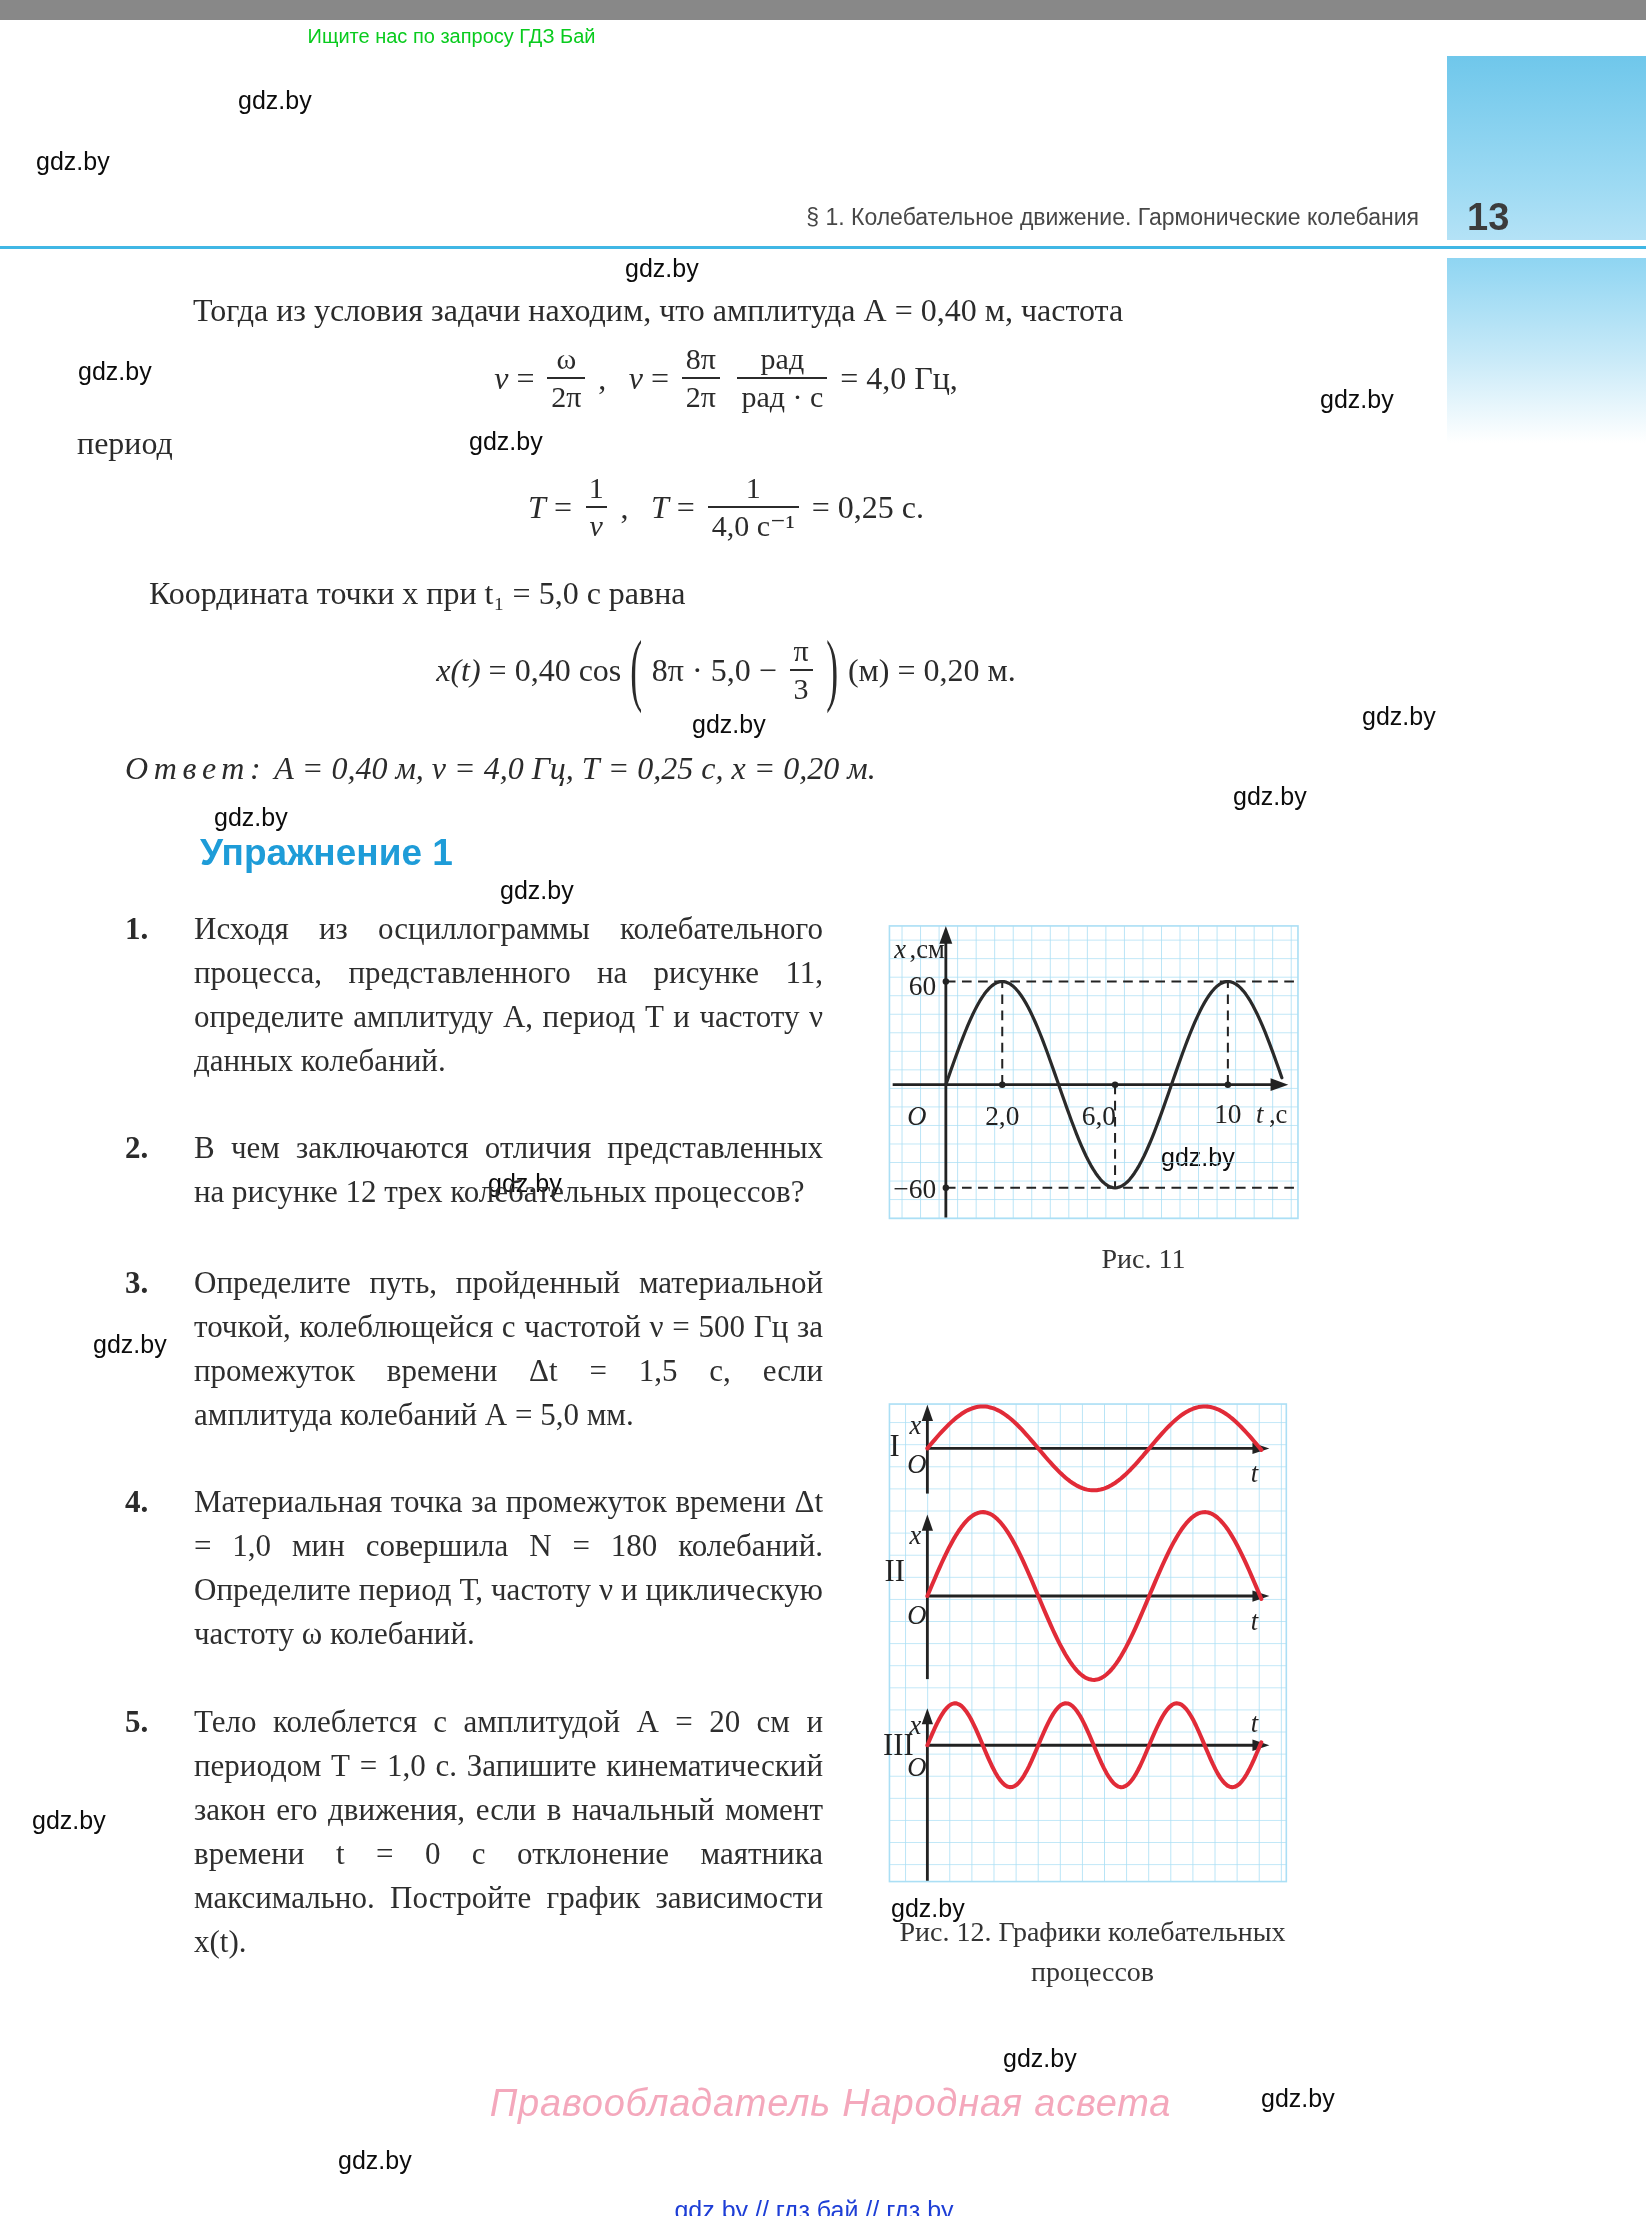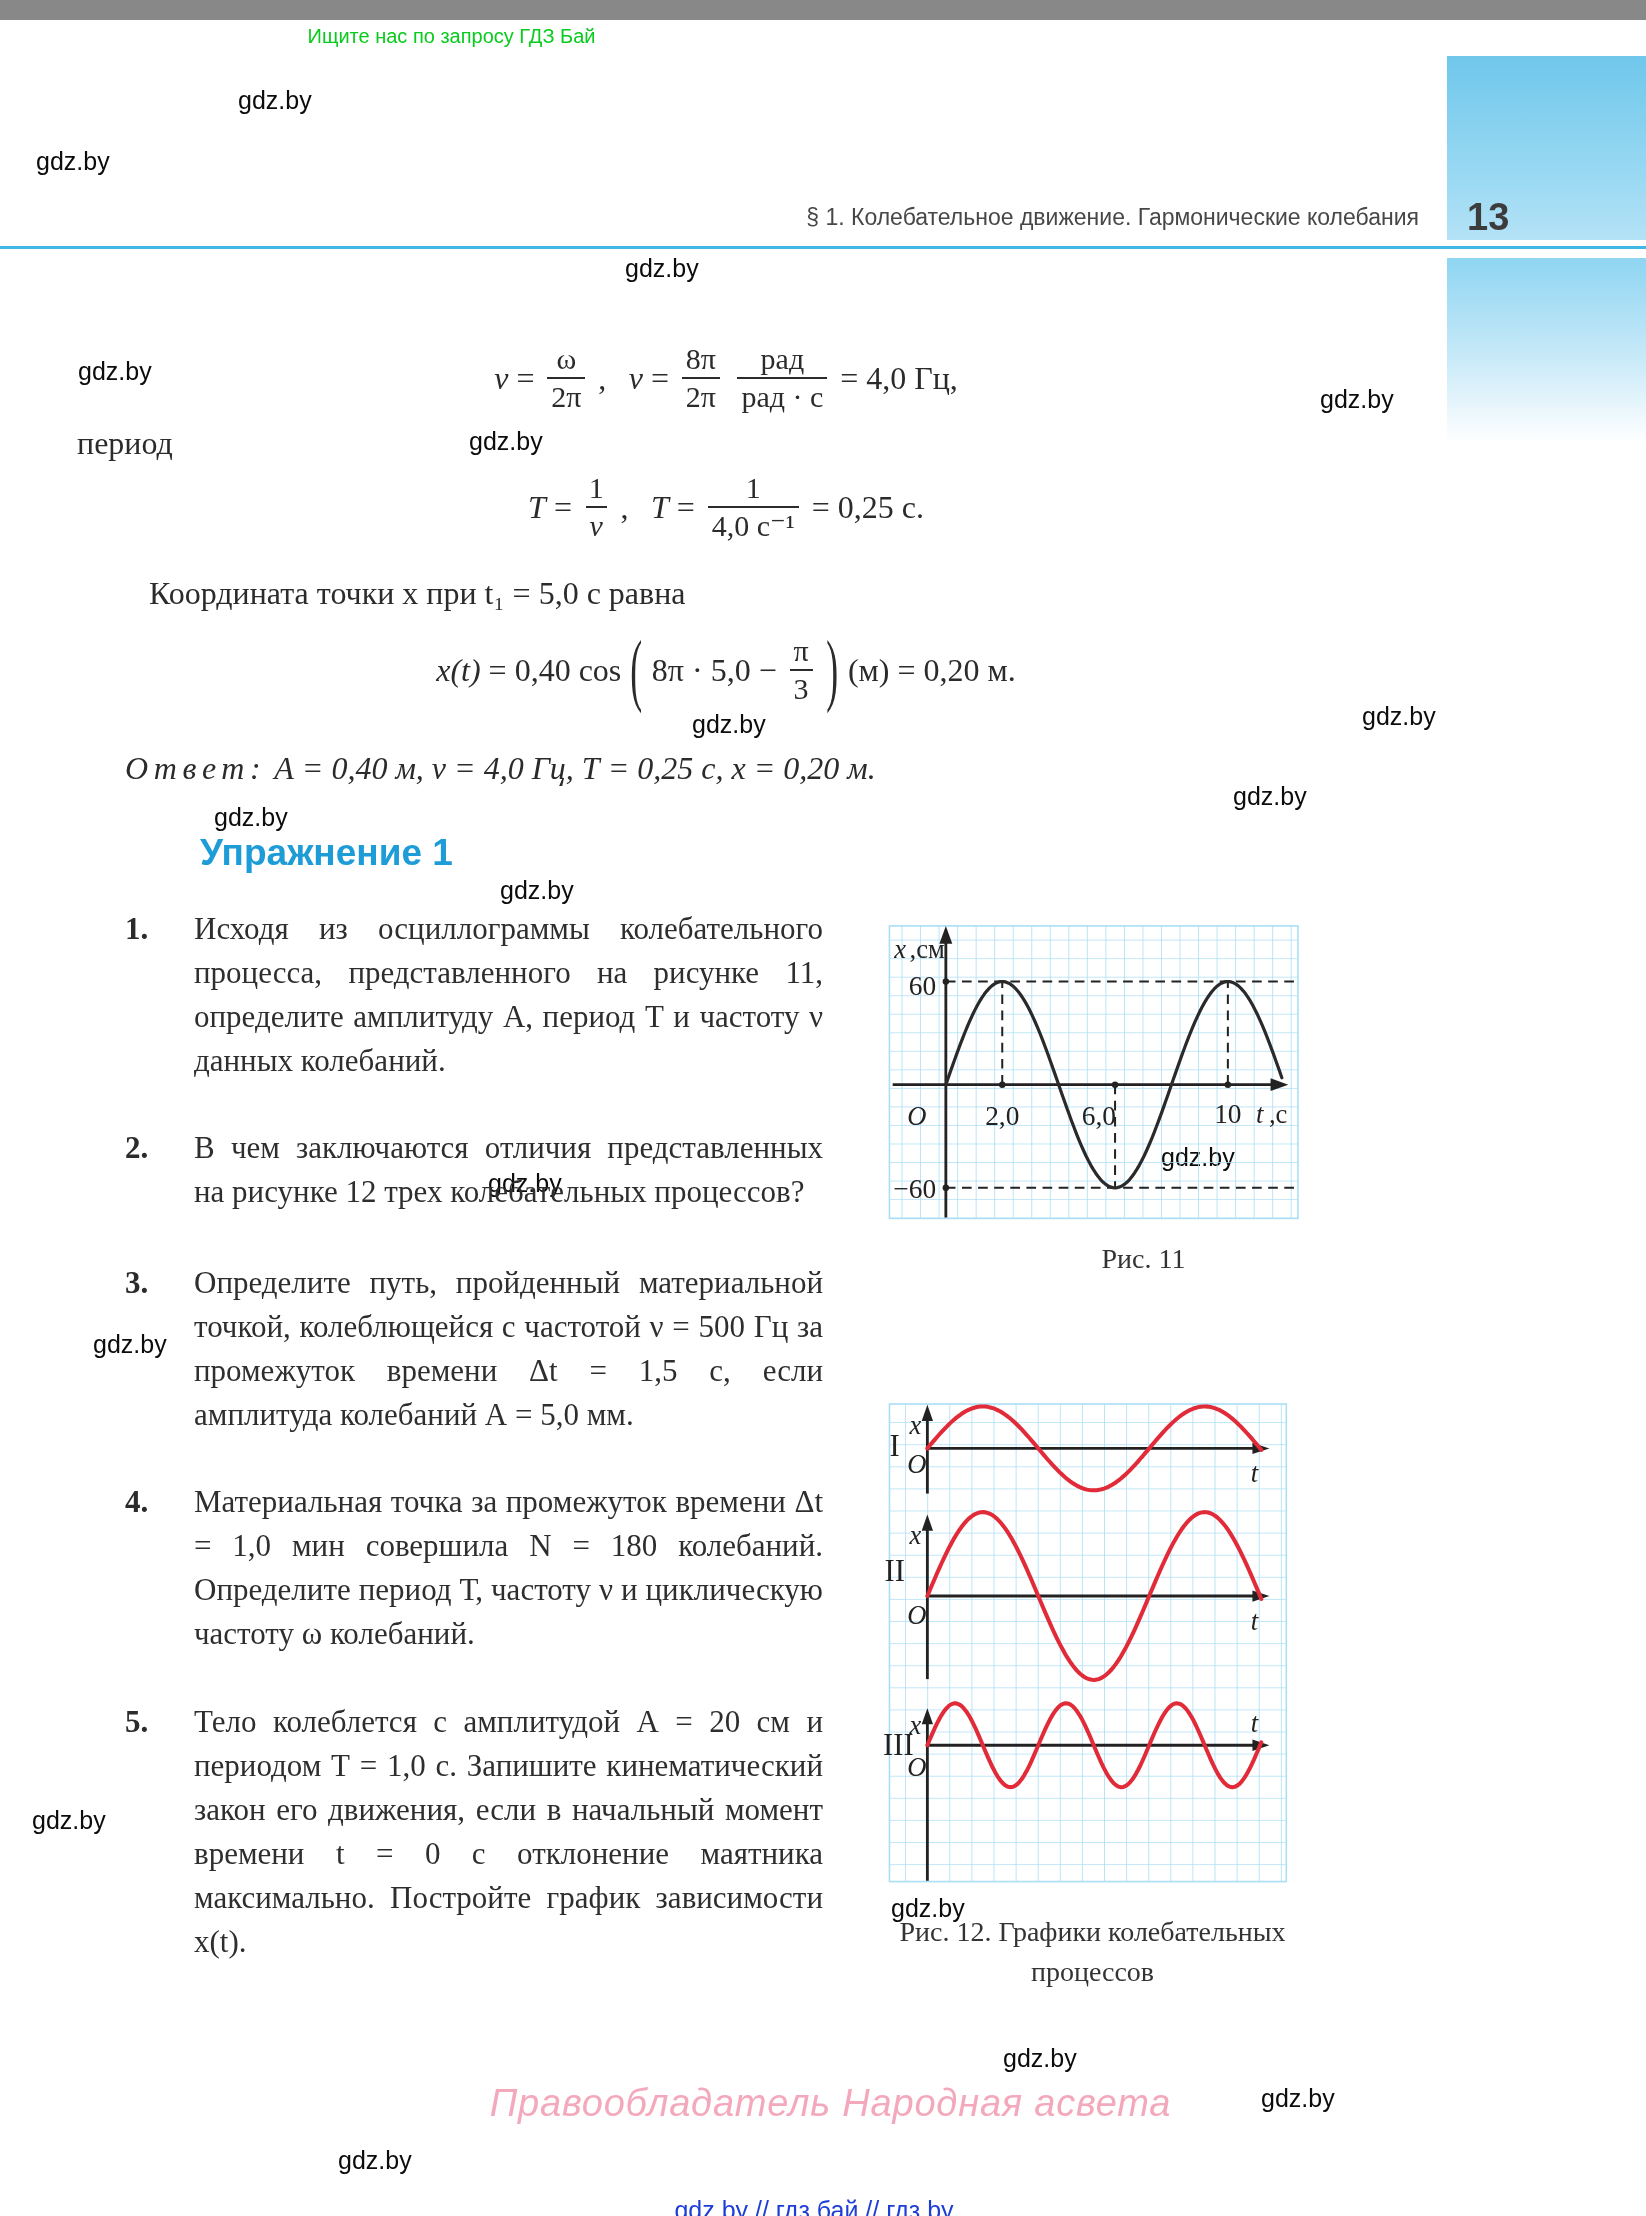--- a/index.html
+++ b/index.html
@@ -72,20 +72,21 @@
       <span class="wm" style="left: 1261px; top: 2064px;">gdz.by</span>
       <span class="wm" style="left: 338px; top: 2126px;">gdz.by</span>
     </div>
 
   <div class="abs header-title">§ 1. Колебательное движение. Гармонические колебания</div>
   <div class="abs pagebox box1"></div>
   <div class="abs pagenum">13</div>
   <div class="abs rule"></div>
   <div class="abs pagebox box2"></div>
 
+  <div class="abs body-line" style="left:193px;top:268px;">Тогда из условия задачи находим, что амплитуда А = 0,40 м, частота</div>
 
   <div class="abs formula" style="top:322px;">
     <span class="it">ν</span>
     <span>=</span>
     <span class="frac">
       <span class="num">ω</span>
       <span class="den">2π</span>
     </span>
     <span style="margin-right:14.5px;">,</span>
     <span class="it">ν</span>

